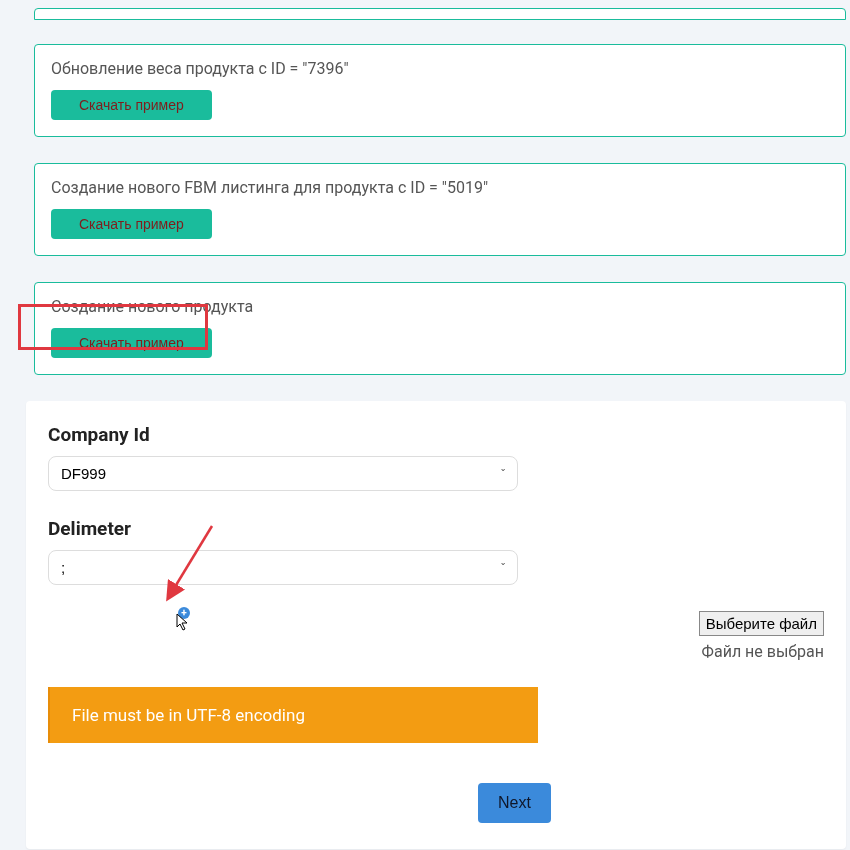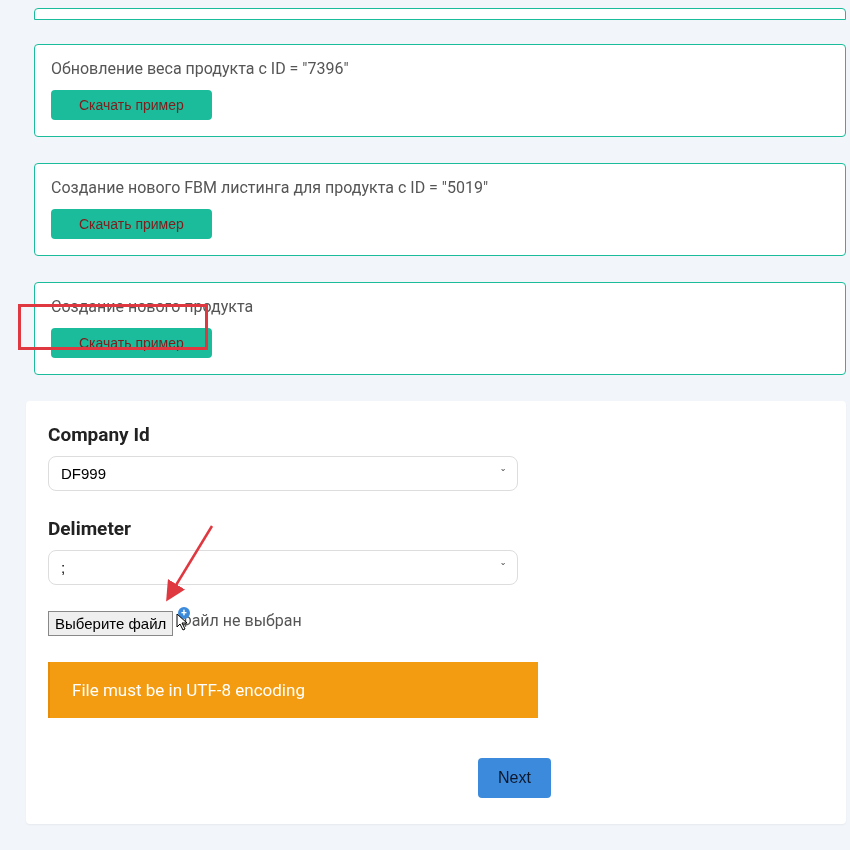--- a/index.html
+++ b/index.html
@@ -95,24 +95,25 @@
     right: 12px;
     top: 50%;
     transform: translateY(-50%);
     pointer-events: none;
     color: #555;
     font-size: 13px;
   }
 
   .upload-row {
     display: flex;
-    align-items: flex-start;
+    align-items: flex-end;
     gap: 6px;
     margin-bottom: 26px;
     position: relative;
+    flex-direction: column;
   }
   .choose-file-btn {
     background: #efefef;
     border: 1px solid #888;
     padding: 3px 6px;
     font-size: 15px;
     color: #000;
     cursor: pointer;
     position: relative;
   }

